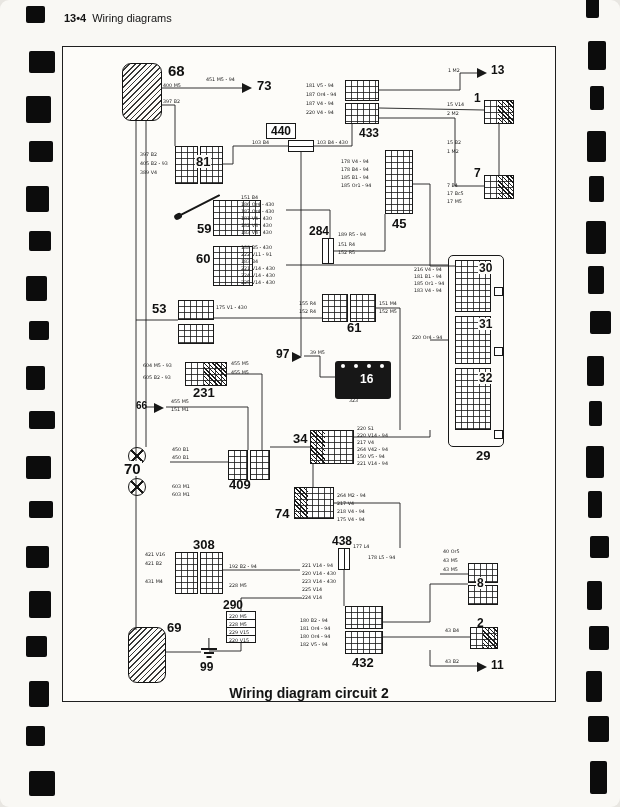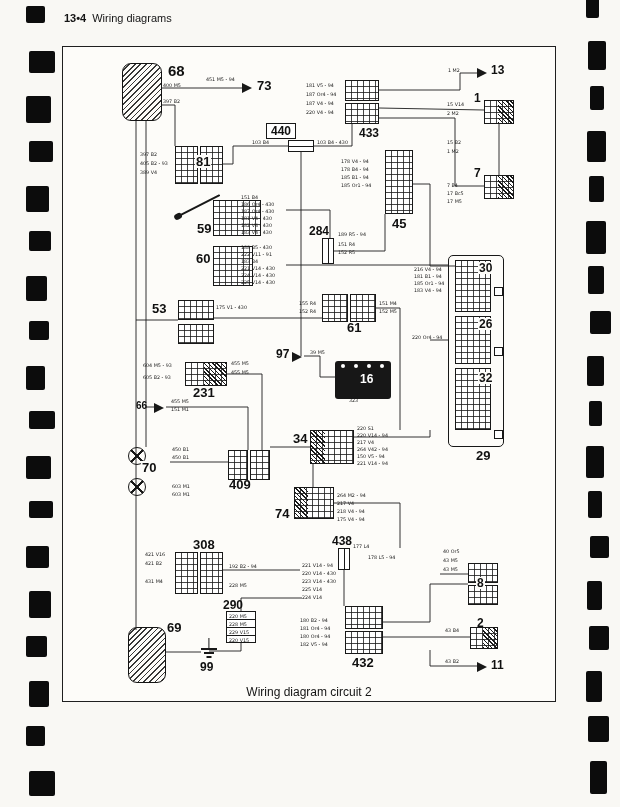--- a/index.html
+++ b/index.html
@@ -1,25 +1,25 @@
 <!DOCTYPE html>
 <html><head>
 <meta charset="utf-8">
 <style>
   html,body{margin:0;padding:0;background:#e8e6e1;}
   .page{position:relative;width:620px;height:807px;background:#f9f8f4;overflow:hidden;
-        font-family:"Liberation Sans",sans-serif;color:#141414;}
+        font-family:"Liberation Sans",sans-serif;color:#141414;border-radius:9px;}
   .bmark{position:absolute;background:#0c0c0c;border-radius:2px;}
   .header{position:absolute;left:64px;top:12px;font-size:11px;white-space:nowrap;}
   .hnum{font-weight:700;}
   .htitle{margin-left:6px;font-weight:400;}
   .frame{position:absolute;left:62px;top:46px;width:494px;height:656px;
          border:1.5px solid #1f1f1f;background:#fdfcf9;box-sizing:border-box;}
   .caption{position:absolute;left:309px;top:685px;transform:translateX(-50%);
-           font-size:12px;font-weight:400;white-space:nowrap;text-align:right;}
+           font-size:14px;font-weight:700;white-space:nowrap;text-align:right;}
   #wires{position:absolute;left:0;top:0;width:620px;height:807px;}
   #components,#labels{position:absolute;inset:0;}
   .comp{position:absolute;box-sizing:border-box;}
   .gb{background-color:#fff;border:1.2px solid #181818;
       background-image:linear-gradient(to right,rgba(25,25,25,.8) 1px,transparent 1px),
                        linear-gradient(to bottom,rgba(25,25,25,.8) 1px,transparent 1px);
       background-size:6px 6px;background-position:-1px -1px;}
   .hl::before{content:"";position:absolute;left:0;top:0;bottom:0;width:34%;
       background:repeating-linear-gradient(45deg,#181818 0 1px,transparent 1px 3px);}
   .hr::before{content:"";position:absolute;right:0;top:0;bottom:0;width:55%;
@@ -202,35 +202,35 @@
         <div class="dot" style="left: 45px;"></div>
       </div>
       <div class="clabel wht" style="left: 360px; top: 373px; font-size: 12px;">16</div>
       <div class="comp comp-connh gb hr" style="left: 185px; top: 362px; width: 42px; height: 24px;"></div>
       <div class="clabel" style="left: 193px; top: 386px; font-size: 13px;">231</div>
       <div class="comp comp-arrow" style="left: 154px; top: 403px;"></div>
       <div class="clabel" style="left: 136px; top: 401px; font-size: 10px;">66</div>
       <div class="comp comp-strip gb" style="left: 455px; top: 260px; width: 36px; height: 52px;"></div>
       <div class="clabel bgw" style="left: 478px; top: 262px; font-size: 12px;">30</div>
       <div class="comp comp-strip gb" style="left: 455px; top: 316px; width: 36px; height: 48px;"></div>
-      <div class="clabel bgw" style="left: 478px; top: 318px; font-size: 12px;">26</div>
+      <div class="clabel bgw" style="left: 478px; top: 318px; font-size: 12px;">31</div>
       <div class="comp comp-strip gb" style="left: 455px; top: 368px; width: 36px; height: 62px;"></div>
       <div class="clabel bgw" style="left: 478px; top: 372px; font-size: 12px;">32</div>
       <div class="comp comp-outline" style="left: 448px; top: 255px; width: 56px; height: 192px;"></div>
       <div class="clabel" style="left: 476px; top: 449px; font-size: 13px;">29</div>
       <div class="comp comp-marker" style="left: 494px; top: 287px; width: 9px; height: 9px;"></div>
       <div class="comp comp-marker" style="left: 494px; top: 347px; width: 9px; height: 9px;"></div>
       <div class="comp comp-marker" style="left: 494px; top: 430px; width: 9px; height: 9px;"></div>
       <div class="comp comp-relayh gb hl" style="left: 310px; top: 430px; width: 44px; height: 34px;"></div>
       <div class="clabel" style="left: 293px; top: 432px; font-size: 13px;">34</div>
       <div class="comp comp-bulbs" style="left: 128px; top: 447px; width: 42px; height: 50px;">
         <div class="bulb"></div>
         <div class="bulb"></div>
       </div>
-      <div class="clabel bgw" style="left: 141px; top: 461px; font-size: 13px;">70</div>
+      <div class="clabel bgw" style="left: 123px; top: 461px; font-size: 15px;">70</div>
       <div class="comp comp-conn2h" style="left: 228px; top: 450px; width: 42px; height: 30px;">
         <div class="b gb"></div>
         <div class="b gb"></div>
       </div>
       <div class="clabel" style="left: 229px; top: 478px; font-size: 13px;">409</div>
       <div class="comp comp-relayh gb hl" style="left: 294px; top: 487px; width: 40px; height: 32px;"></div>
       <div class="clabel" style="left: 275px; top: 507px; font-size: 13px;">74</div>
       <div class="comp comp-fusev" style="left: 338px; top: 548px; width: 12px; height: 22px;"></div>
       <div class="clabel" style="left: 332px; top: 535px; font-size: 12px;">438</div>
       <div class="comp comp-conn2h" style="left: 175px; top: 552px; width: 48px; height: 42px;">

